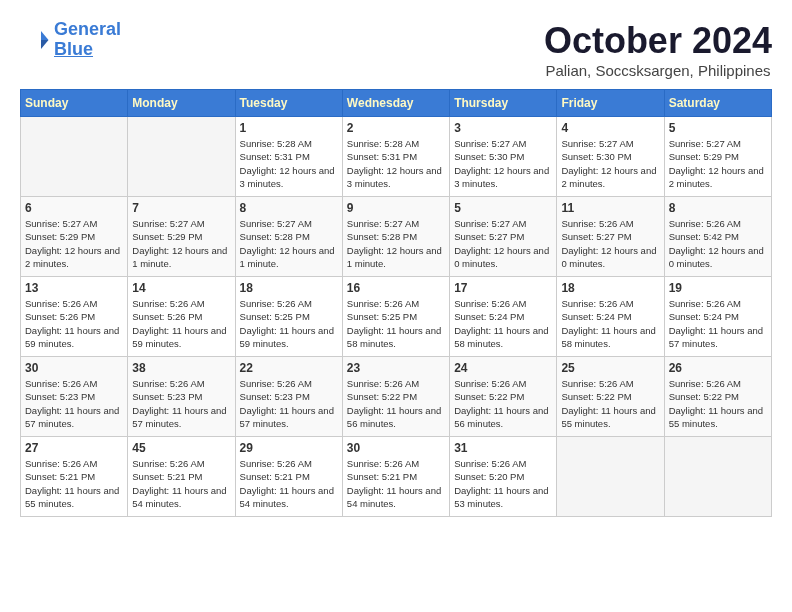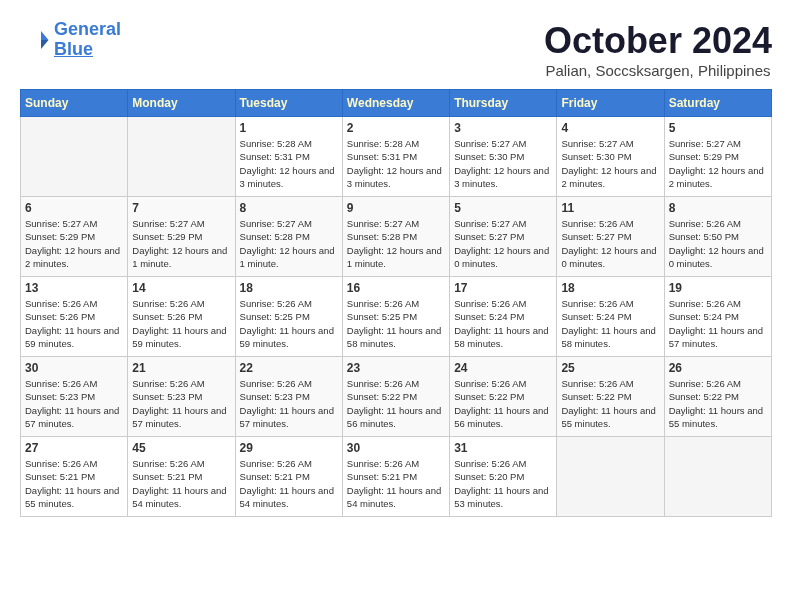--- a/index.html
+++ b/index.html
@@ -187,21 +187,21 @@
         </td>
         <td>
           <span class="day-num">11</span>
           <div class="day-info">Sunrise: 5:26 AM
 Sunset: 5:27 PM
 Daylight: 12 hours and 0 minutes.</div>
         </td>
         <td>
           <span class="day-num">8</span>
           <div class="day-info">Sunrise: 5:26 AM
-Sunset: 5:50 PM
+Sunset: 5:42 PM
 Daylight: 12 hours and 0 minutes.</div>
         </td>
       </tr>
       <tr>
         <td>
           <span class="day-num">13</span>
           <div class="day-info">Sunrise: 5:26 AM
 Sunset: 5:26 PM
 Daylight: 11 hours and 59 minutes.</div>
         </td>
@@ -243,21 +243,21 @@
         </td>
       </tr>
       <tr>
         <td>
           <span class="day-num">30</span>
           <div class="day-info">Sunrise: 5:26 AM
 Sunset: 5:23 PM
 Daylight: 11 hours and 57 minutes.</div>
         </td>
         <td>
-          <span class="day-num">21</span>
+          <span class="day-num">38</span>
           <div class="day-info">Sunrise: 5:26 AM
 Sunset: 5:23 PM
 Daylight: 11 hours and 57 minutes.</div>
         </td>
         <td>
           <span class="day-num">22</span>
           <div class="day-info">Sunrise: 5:26 AM
 Sunset: 5:23 PM
 Daylight: 11 hours and 57 minutes.</div>
         </td>

